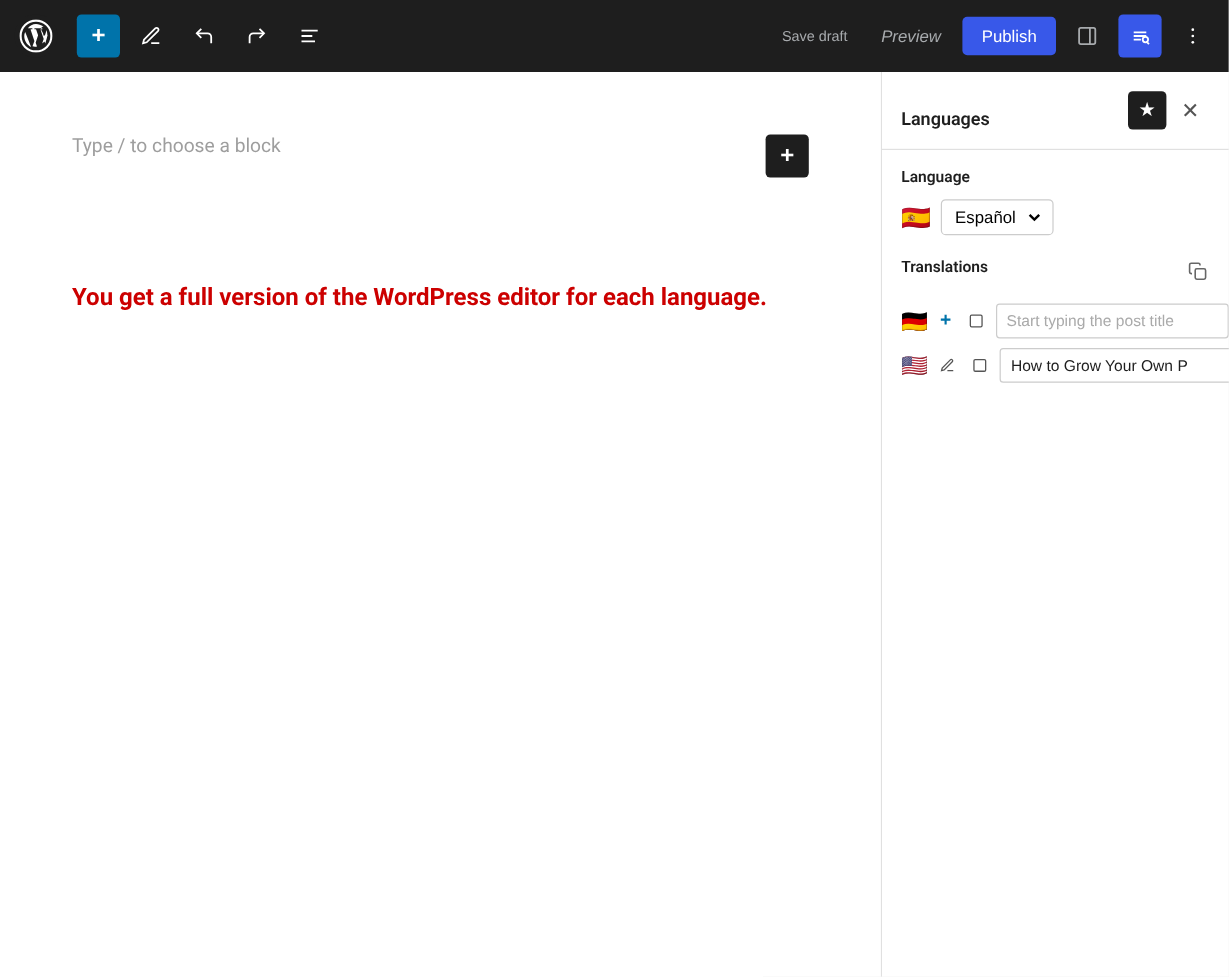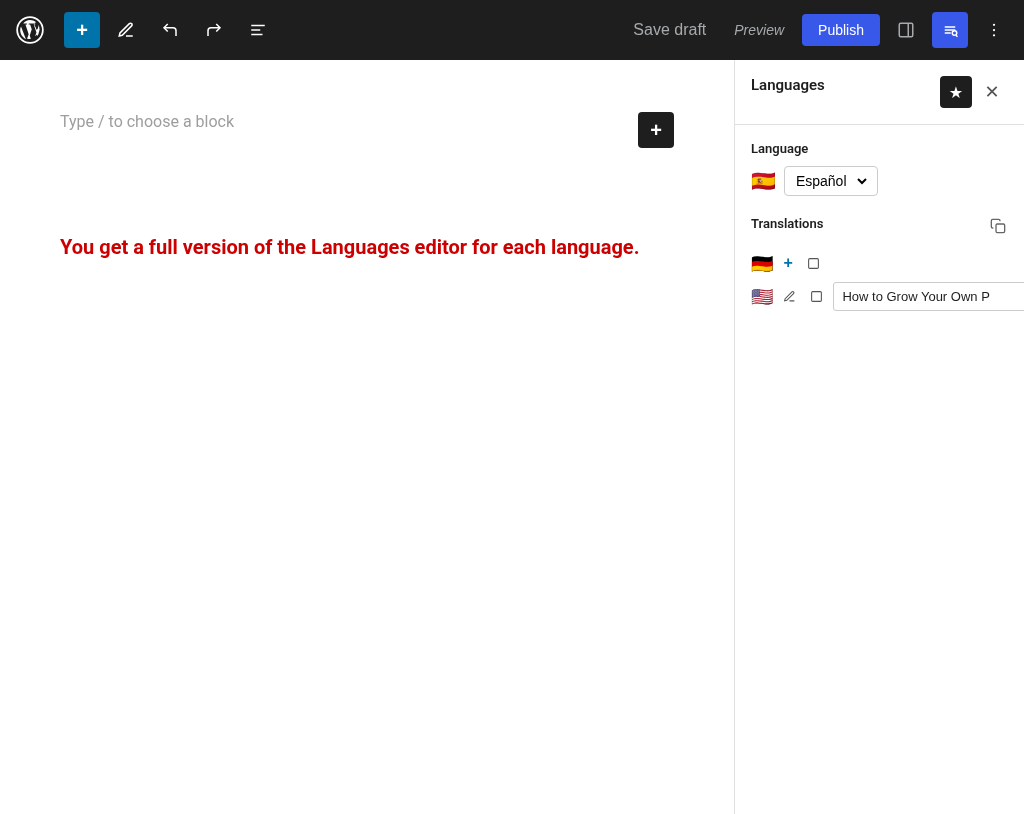--- a/index.html
+++ b/index.html
@@ -70,21 +70,21 @@
       display: flex;
       align-items: center;
       gap: 8px;
     }
 
     .save-draft-btn {
       background: none;
       border: none;
       cursor: pointer;
       color: #a7aaad;
-      font-size: 16px;
+      font-size: 12px;
       padding: 6px 10px;
       border-radius: 4px;
     }
 
     .preview-btn {
       background: none;
       border: none;
       cursor: pointer;
       color: #a7aaad;
       font-size: 14px;
@@ -199,21 +199,21 @@
     .languages-panel {
       width: 290px;
       background: #fff;
       border-left: 1px solid #e0e0e0;
       display: flex;
       flex-direction: column;
     }
 
     .panel-header {
       display: flex;
-      align-items: flex-start;
+      align-items: flex-end;
       justify-content: space-between;
       padding: 16px 16px;
       border-bottom: 1px solid #e0e0e0;
     }
 
     .panel-title {
       font-size: 15px;
       font-weight: 600;
       color: #1e1e1e;
     }
@@ -442,21 +442,21 @@
 <div class="main-layout">
 
   <div class="editor-area">
     <div class="editor-content">
 
       <div class="block-placeholder">
         <span>Type / to choose a block</span>
         <button class="add-block-btn">+</button>
       </div>
 
-      <div class="promo-text">You get a full version of the Languages editor for each language.</div>
+      <div class="promo-text">You get a full version of the WordPress editor for each language.</div>
     </div>
   </div>
 
   <div class="languages-panel">
     <div class="panel-header">
       <span class="panel-title">Languages</span>
       <div class="panel-header-actions">
         <button class="star-btn" title="Pin panel">
           ★
         </button>
@@ -492,20 +492,21 @@
       </div>
 
       <div class="translation-row">
         <span class="trans-flag">🇩🇪</span>
         <button class="trans-action-btn plus" title="Add">+</button>
         <button class="trans-action-btn" title="Edit">
           <svg width="13" height="13" viewBox="0 0 24 24" fill="none" stroke="currentColor" stroke-width="2">
             <rect x="3" y="3" width="18" height="18" rx="2"></rect>
           </svg>
         </button>
+        <input class="trans-input" type="text" placeholder="Start typing the post title" value="" style="">
       </div>
 
       <div class="translation-row">
         <span class="trans-flag">🇺🇸</span>
         <button class="trans-action-btn" title="Edit">
           <svg width="13" height="13" viewBox="0 0 24 24" fill="none" stroke="currentColor" stroke-width="2">
             <path d="M12 20h9M16.5 3.5a2.121 2.121 0 013 3L7 19l-4 1 1-4L16.5 3.5z"></path>
           </svg>
         </button>
         <button class="trans-action-btn" title="View">

